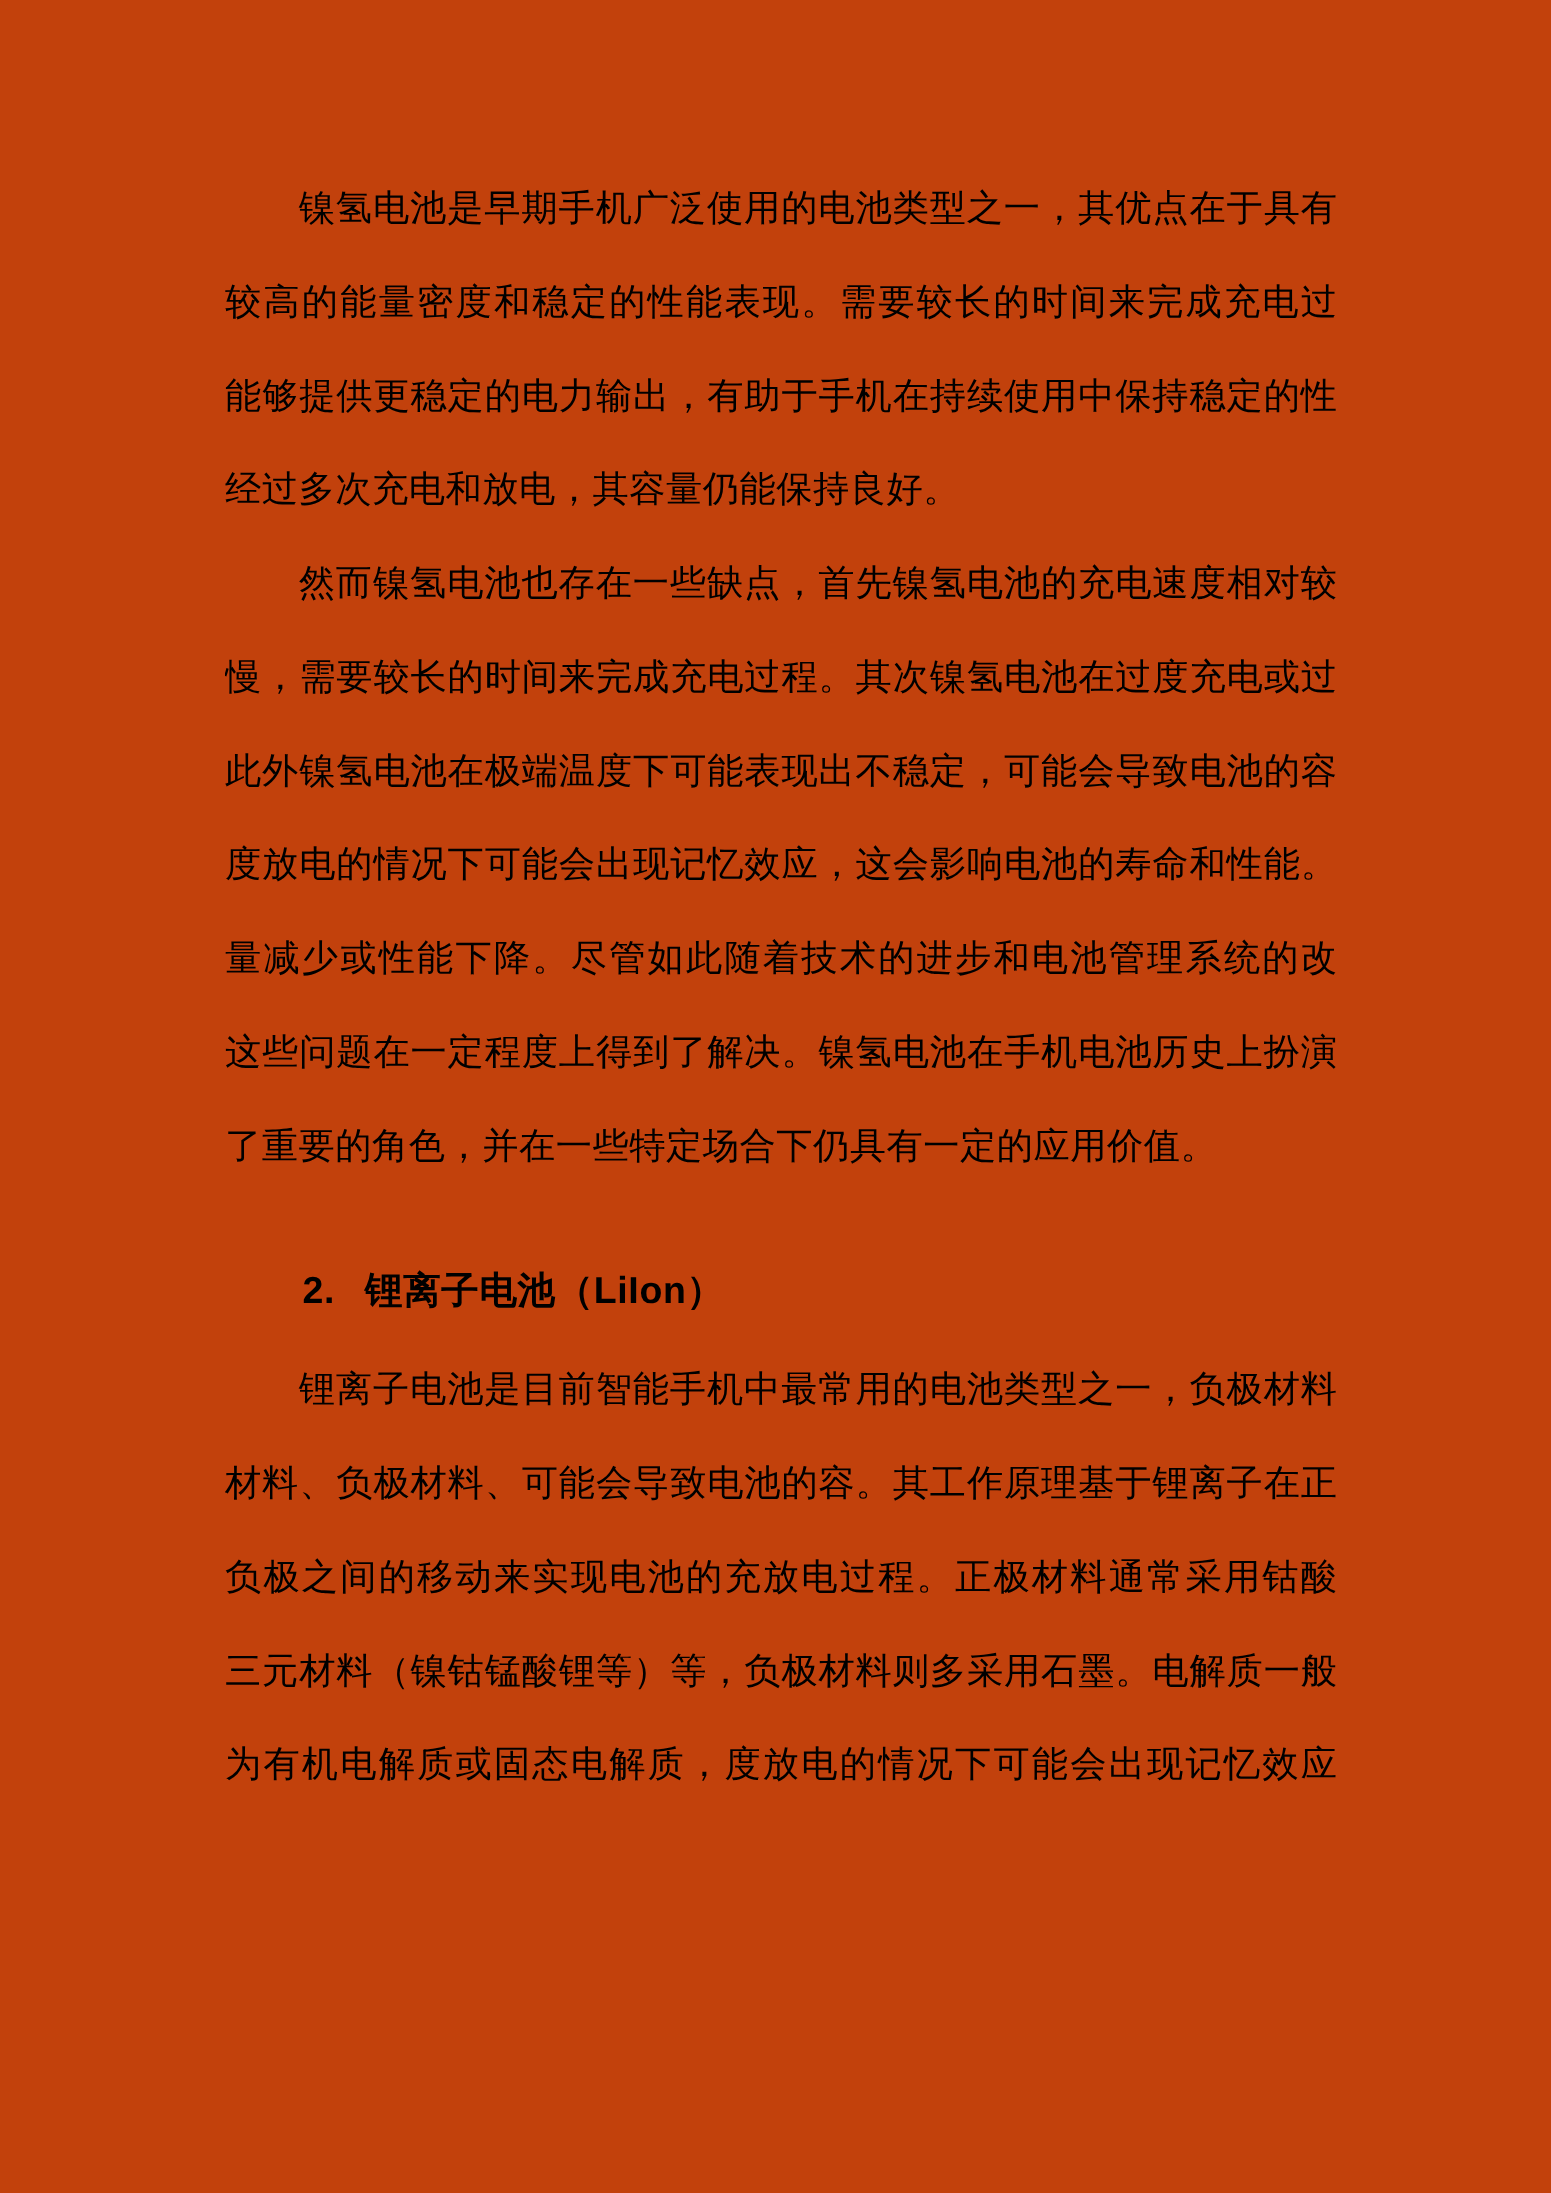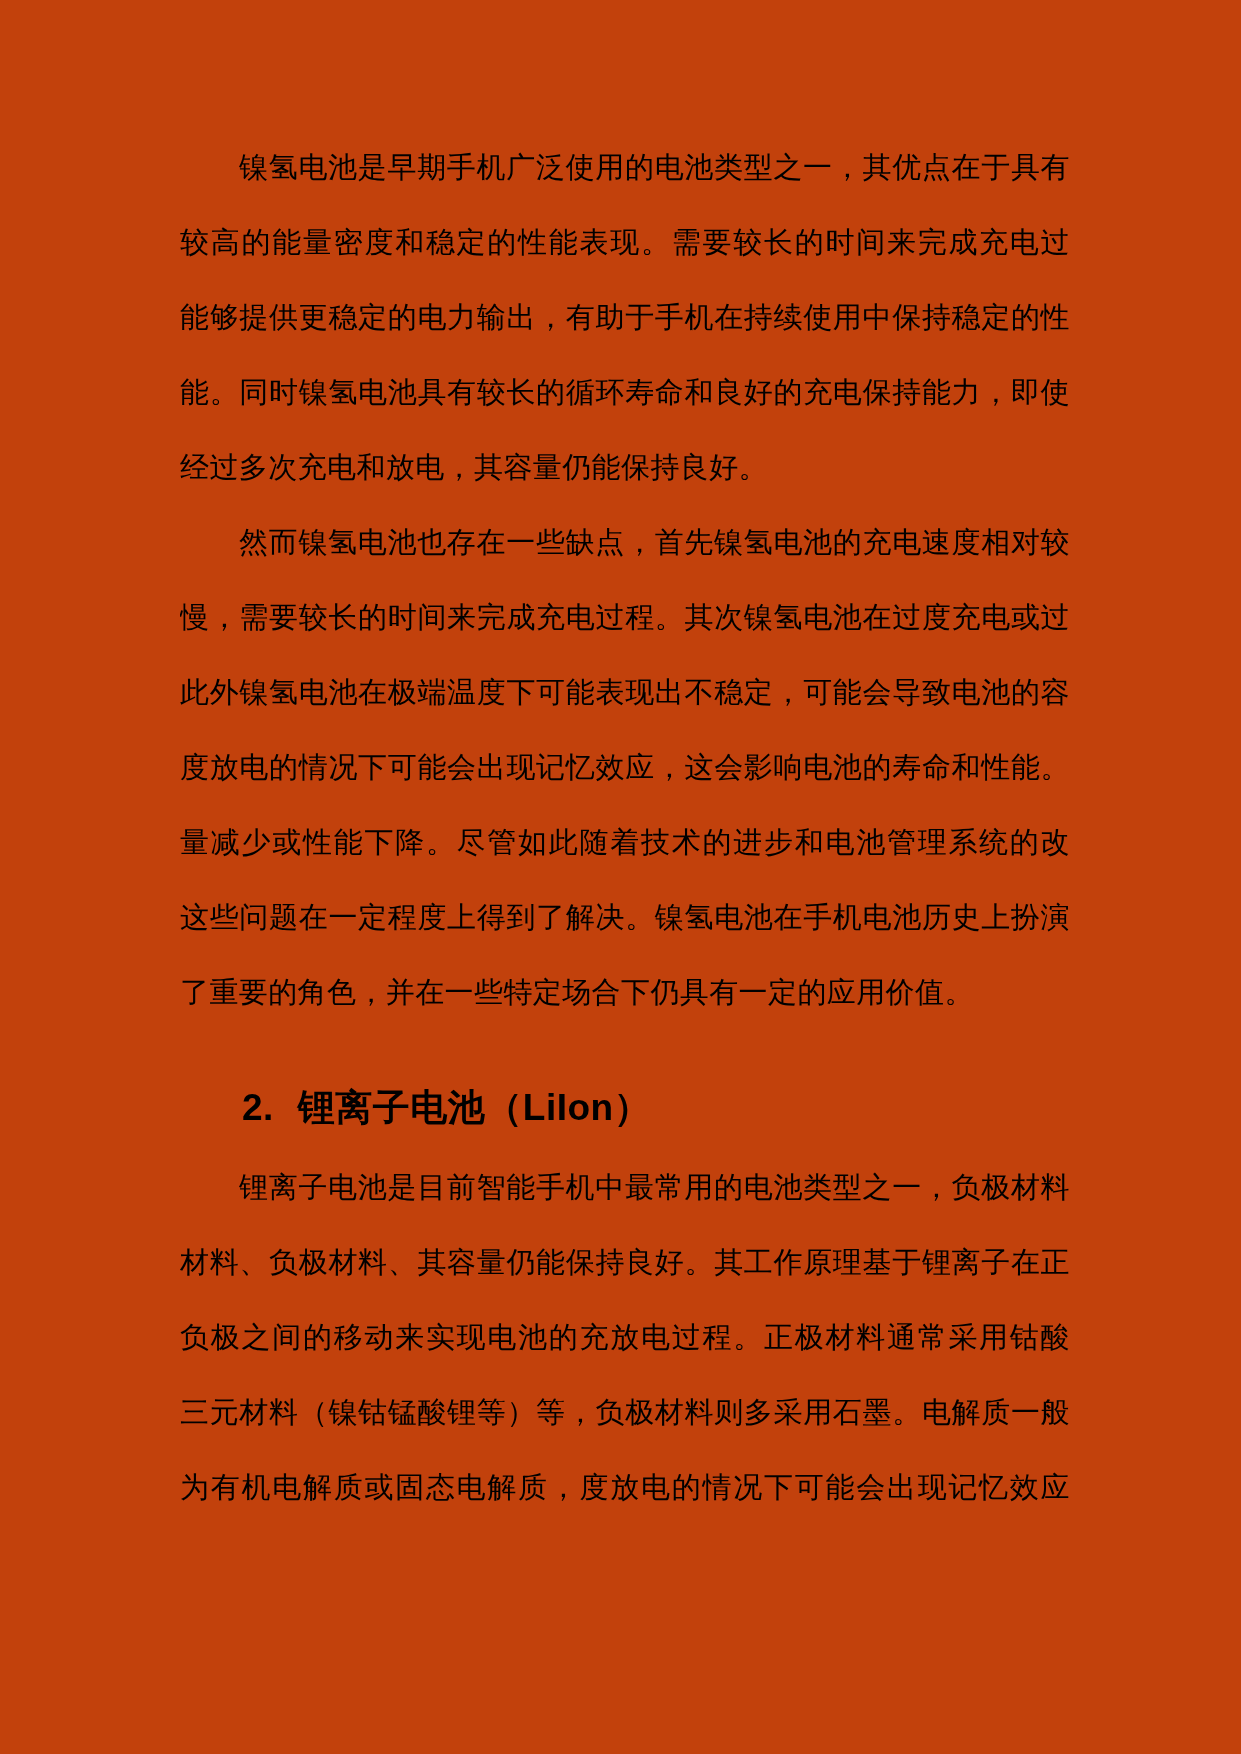--- a/index.html
+++ b/index.html
@@ -36,21 +36,21 @@
     text-indent: 59px;
   }
   .line.last {
     text-align: center;
     text-align-last: left;
   }
   .heading {
     margin-top: 40px;
     margin-bottom: 5px;
     padding-left: 62px;
-    font-size: 37px;
+    font-size: 30px;
     line-height: 75px;
     height: 75px;
     font-weight: 700;
     font-family: "Liberation Sans", "DejaVu Sans", sans-serif;
     letter-spacing: 0.5px;
   }
   .heading .num {
     display: inline-block;
     margin-right: 24px;
   }
@@ -58,40 +58,39 @@
 </head>
 <body>
 
 <div class="page">
   <div class="textblock">
 
     <div>
       <div class="line first">镍氢电池是早期手机广泛使用的电池类型之一，其优点在于具有</div>
       <div class="line">较高的能量密度和稳定的性能表现。需要较长的时间来完成充电过程，</div>
       <div class="line">能够提供更稳定的电力输出，有助于手机在持续使用中保持稳定的性</div>
-      <div class="line">能。同时镍氢电池具有较长的循环寿命和良好的充电保持能力，即使</div>
       <div class="line last">经过多次充电和放电，其容量仍能保持良好。</div>
     </div>
 
     <div>
       <div class="line first">然而镍氢电池也存在一些缺点，首先镍氢电池的充电速度相对较</div>
       <div class="line">慢，需要较长的时间来完成充电过程。其次镍氢电池在过度充电或过</div>
       <div class="line">此外镍氢电池在极端温度下可能表现出不稳定，可能会导致电池的容</div>
       <div class="line">度放电的情况下可能会出现记忆效应，这会影响电池的寿命和性能。</div>
       <div class="line">量减少或性能下降。尽管如此随着技术的进步和电池管理系统的改进，</div>
       <div class="line">这些问题在一定程度上得到了解决。镍氢电池在手机电池历史上扮演</div>
       <div class="line last">了重要的角色，并在一些特定场合下仍具有一定的应用价值。</div>
     </div>
 
     <div class="heading">
       <span class="num">2.</span><span>锂离子电池（LiIon）</span>
     </div>
 
     <div>
       <div class="line first">锂离子电池是目前智能手机中最常用的电池类型之一，负极材料</div>
-      <div class="line">材料、负极材料、其容量仍能保持良好。其工作原理基于锂离子在正</div>
+      <div class="line">材料、负极材料、可能会导致电池的容。其工作原理基于锂离子在正</div>
       <div class="line">负极之间的移动来实现电池的充放电过程。正极材料通常采用钴酸锂、</div>
       <div class="line">三元材料（镍钴锰酸锂等）等，负极材料则多采用石墨。电解质一般</div>
       <div class="line">为有机电解质或固态电解质，度放电的情况下可能会出现记忆效应</div>
     </div>
 
   </div>
 </div>
 
 </body></html>

